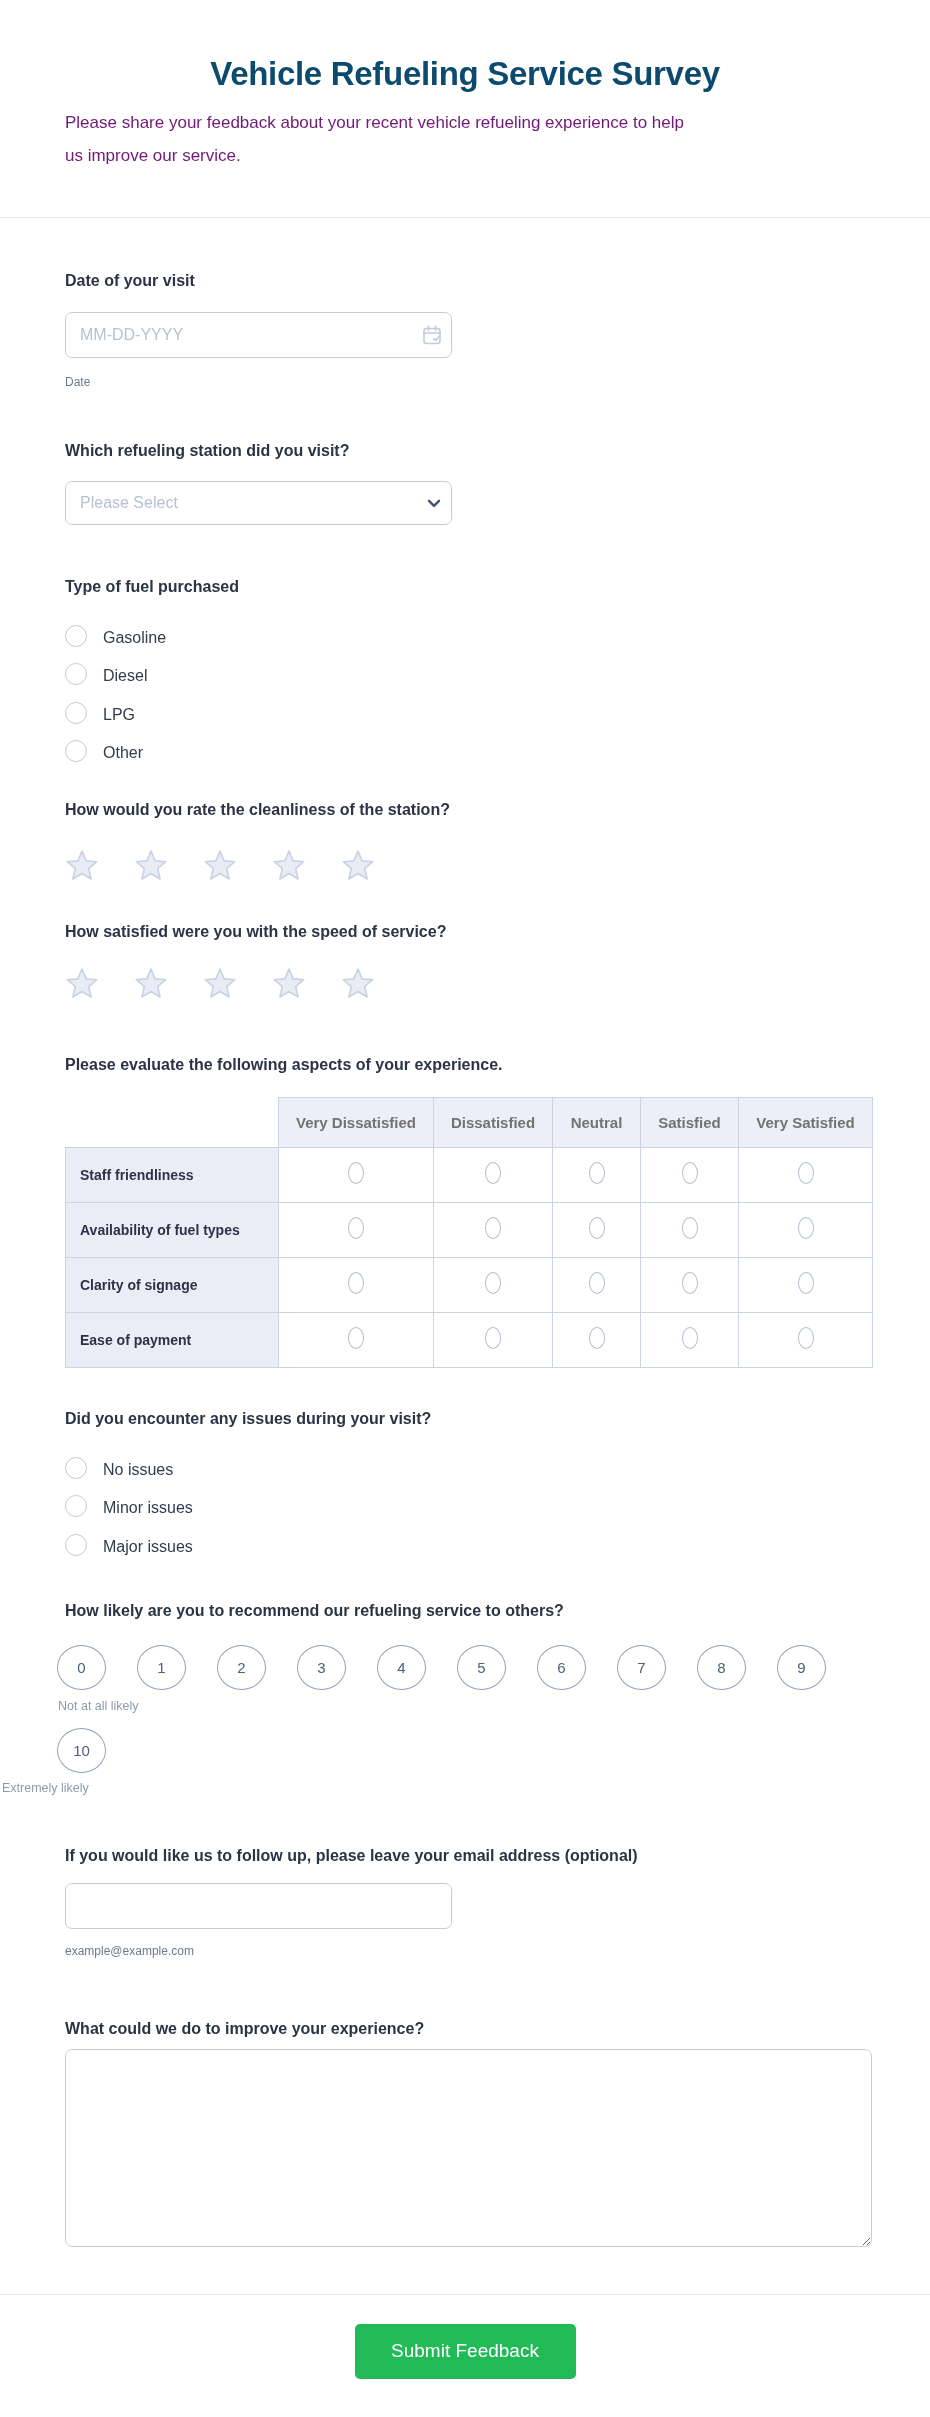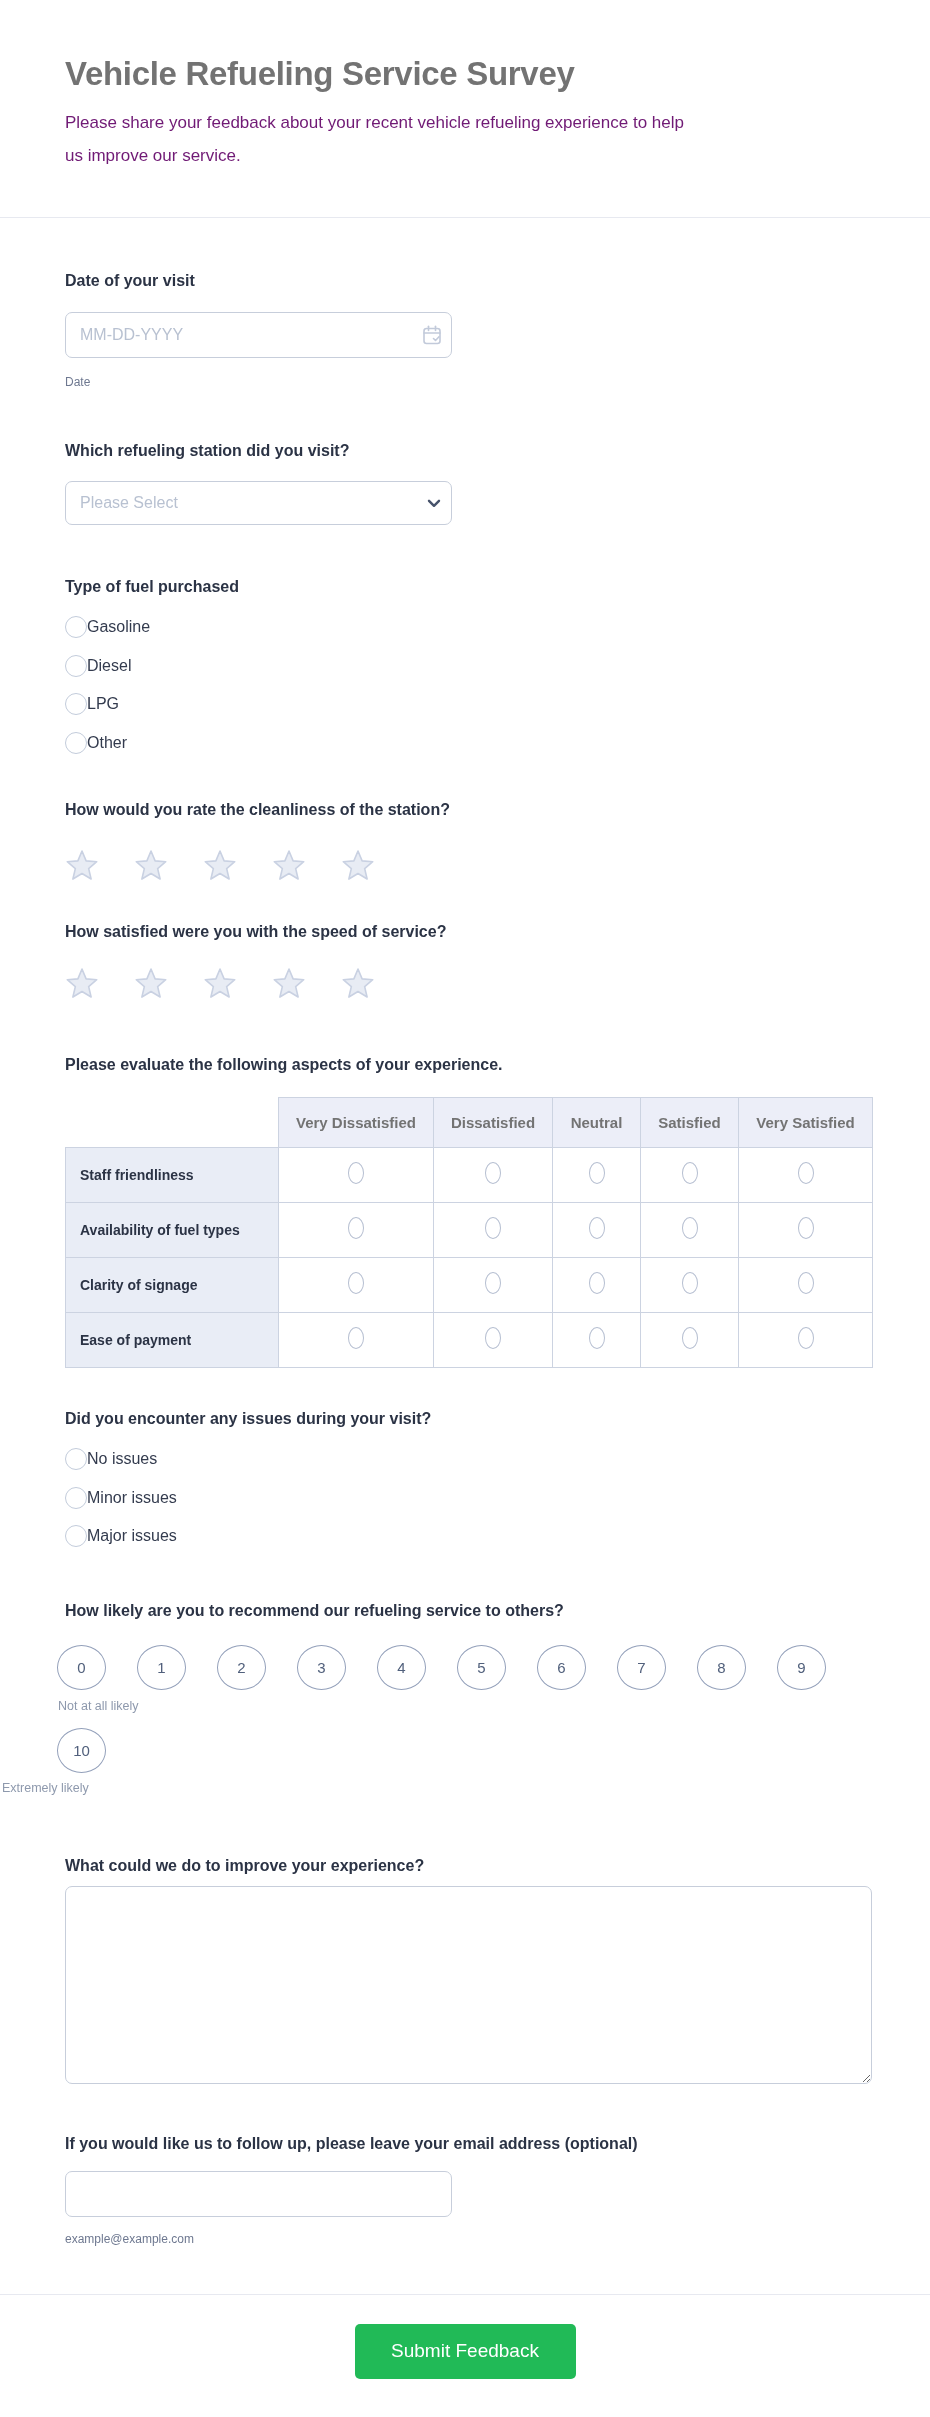--- a/index.html
+++ b/index.html
@@ -1,21 +1,21 @@
 <!DOCTYPE html>
 <html><head>
 <meta charset="utf-8">
 <style>
   html,body{margin:0;padding:0;background:#ffffff;}
   body{width:930px;font-family:"Liberation Sans",sans-serif;color:#2b3345;}
   .page{position:relative;width:930px;}
 
   
   .hdr{padding:56px 65px 0 65px;}
-  .title{margin:0;font-size:33px;line-height:36px;font-weight:700;color:#737373;letter-spacing:-.3px;}
+  .title{margin:0;font-size:33px;line-height:36px;font-weight:700;color:#0c4a6e;letter-spacing:-.3px;text-align:center;}
   .subtitle{margin:14px 0 0 0;font-size:17px;line-height:33px;color:#701a75;max-width:790px;}
   .divider{border:none;border-top:1px solid #e7e9f0;margin:45px 0 0 0;}
 
   
   .form{padding:0 58px 0 65px;}
   .qlabel{font-size:16px;line-height:20px;font-weight:700;color:#2b3345;}
   .sublabel{margin-top:17px;font-size:12px;line-height:15px;color:#6e7890;}
 
   
   .textbox{box-sizing:border-box;width:387px;height:46px;background:#fff;border:1px solid #c7cedb;
@@ -25,21 +25,21 @@
   input.textbox{font-size:16px;color:#2b3345;padding:0 14px;}
 
   .q-date{margin-top:53px;}
   .q-date .textbox{margin-top:21px;}
   .q-station{margin-top:51px;}
   .q-station .selectbox{margin-top:20px;}
 
   
   .q-fuel{margin-top:52px;}
   .options{margin-top:11px;}
-  .option{display:flex;align-items:center;height:38.5px;cursor:pointer;}
+  .option{display:flex;align-items:flex-end;height:38.5px;gap:16px;cursor:pointer;}
   .radio{box-sizing:border-box;width:22px;height:22px;border:1px solid #c3ccdb;border-radius:50%;background:#fff;flex:0 0 auto;}
   .option-label{font-size:16px;color:#333b4e;}
 
   
   .q-clean{margin-top:38px;}
   .q-clean .stars{margin-top:29px;}
   .q-speed{margin-top:39px;}
   .q-speed .stars{margin-top:25px;}
   .stars{display:flex;gap:35px;}
   .star{width:34px;height:34px;cursor:pointer;}
@@ -275,31 +275,31 @@
           <div class="nps-circle">6</div>
           <div class="nps-circle">7</div>
           <div class="nps-circle">8</div>
           <div class="nps-circle">9</div>
         </div>
       <div class="nps-low">Not at all likely</div>
       <div class="nps-circle nps-ten">10</div>
       <div class="nps-high">Extremely likely</div>
     </section>
 
-    <section class="q q-improve">
-      <div class="qlabel">What could we do to improve your experience?</div>
-      <textarea class="bigbox" style=""></textarea>
-    </section>
-
     <section class="q q-email">
       <div class="qlabel">If you would like us to follow up, please leave your email address (optional)</div>
       <input class="textbox" type="text" style="">
       <div class="sublabel email-sub">example@example.com</div>
     </section>
 
+    <section class="q q-improve">
+      <div class="qlabel">What could we do to improve your experience?</div>
+      <textarea class="bigbox" style=""></textarea>
+    </section>
+
   </div>
 
   <hr class="divider bottom">
 
   <div class="footer">
     <button class="submit">Submit Feedback</button>
   </div>
 
 </div>
 

